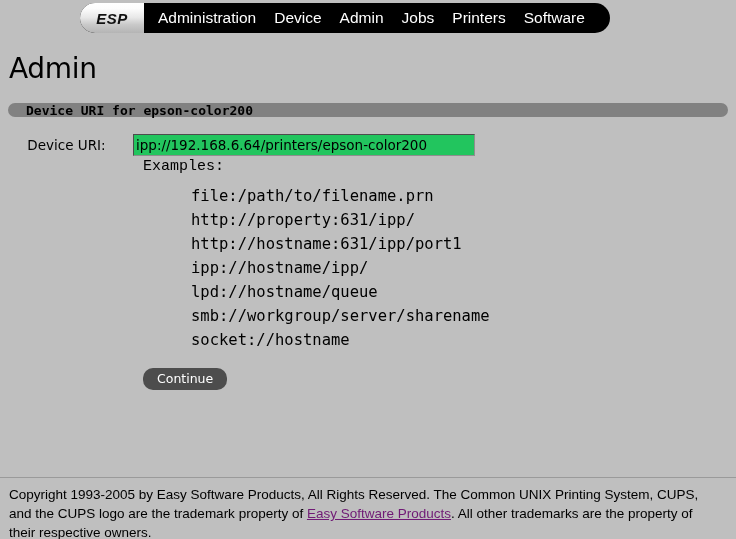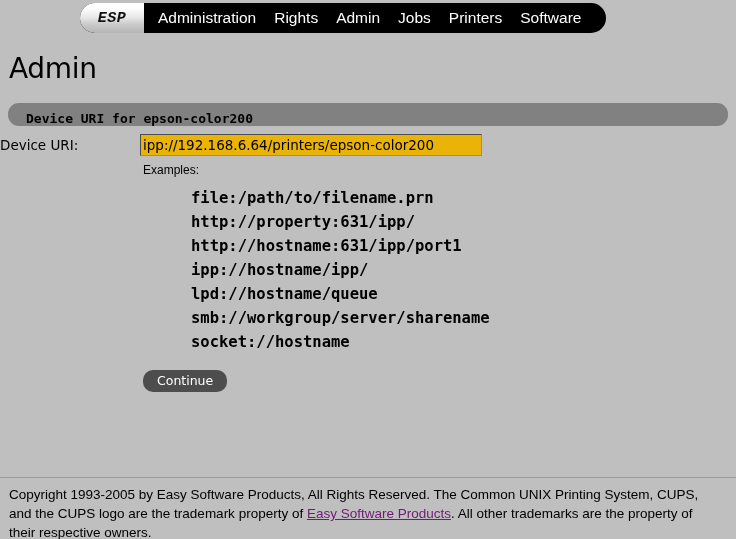--- a/index.html
+++ b/index.html
@@ -29,21 +29,21 @@
     align-items: stretch;
     padding-right: 16px;
   }
   #nav-logo {
     display: flex;
     align-items: center;
     justify-content: center;
     width: 64px;
     border-radius: 15px 0 0 15px;
     background: linear-gradient(to bottom, #ffffff 0%, #fdfdfd 18%, #e8e8e8 48%, #c9c9c9 72%, #b4b4b4 100%);
-    font-family: Liberation Mono, monospace;
+    font-family: Liberation Sans, sans-serif;
     font-style: italic;
     font-weight: bold;
     font-size: 15px;
     color: #111111;
     letter-spacing: 0.5px;
   }
   .nav-item {
     display: flex;
     align-items: center;
     color: #ffffff;
@@ -66,25 +66,25 @@
     letter-spacing: -0.3px;
     margin: 0;
   }
 
   
   #section-bar {
     position: absolute;
     left: 8px;
     top: 103px;
     width: 720px;
-    height: 23px;
+    height: 14px;
     background: #818181;
     border-radius: 11px;
     display: flex;
-    align-items: flex-end;
+    align-items: center;
   }
   #section-bar-label {
     font-family: "DejaVu Sans Mono", monospace;
     font-weight: bold;
     font-size: 13px;
     color: #000000;
     padding-left: 18px;
     letter-spacing: 0px;
   }
 
@@ -95,53 +95,50 @@
     top: 134px;
     width: 736px;
   }
   #uri-row {
     display: flex;
     align-items: flex-start;
     height: 24px;
   }
   #uri-label {
     width: 133px;
-    text-align: left;
-    padding-right: 7px;
+    text-align: center;
     font-size: 13.5px;
     line-height: 22px;
     font-family: "DejaVu Sans", sans-serif;
   }
   #uri-input {
     width: 336px;
     height: 18px;
     box-sizing: content-box;
     padding: 1px 2px;
-    background: #eab308;
+    background: #22c55e;
     border: 1px solid #5a5a5a;
     border-top-color: #4d4d4d;
     border-left-color: #4d4d4d;
     border-right-color: #8e8e8e;
     border-bottom-color: #8e8e8e;
     font-family: "DejaVu Sans", sans-serif;
     font-size: 13.5px;
     color: #000000;
     outline: none;
   }
   #examples-label {
     margin-left: 143px;
-    margin-top: 5px;
-    font-size: 12px;
-    font-family: Liberation Sans, sans-serif;
+    font-size: 15px;
+    font-family: Liberation Mono, monospace;
   }
   #examples-list {
     margin: 9px 8px 0 191px;
     padding: 0;
     list-style: none;
-    font-weight: bold;
   }
   #examples-list li {
     font-family: "DejaVu Sans Mono", monospace;
     font-size: 15.5px;
     line-height: 24px;
     color: #000000;
     white-space: pre;
   }
 
   
@@ -184,21 +181,21 @@
     color: #701a75;
     text-decoration: underline;
   }
 </style>
 </head>
 <body>
 
 <div id="navbar">
   <div id="nav-logo">ESP</div>
   <a class="nav-item" href="#">Administration</a>
-  <a class="nav-item" href="#">Rights</a>
+  <a class="nav-item" href="#">Device</a>
   <a class="nav-item" href="#">Admin</a>
   <a class="nav-item" href="#">Jobs</a>
   <a class="nav-item" href="#">Printers</a>
   <a class="nav-item" href="#">Software</a>
 </div>
 
 <h1 id="page-title">Admin</h1>
 
 <div id="section-bar">
   <span id="section-bar-label">Device URI for epson-color200</span>

